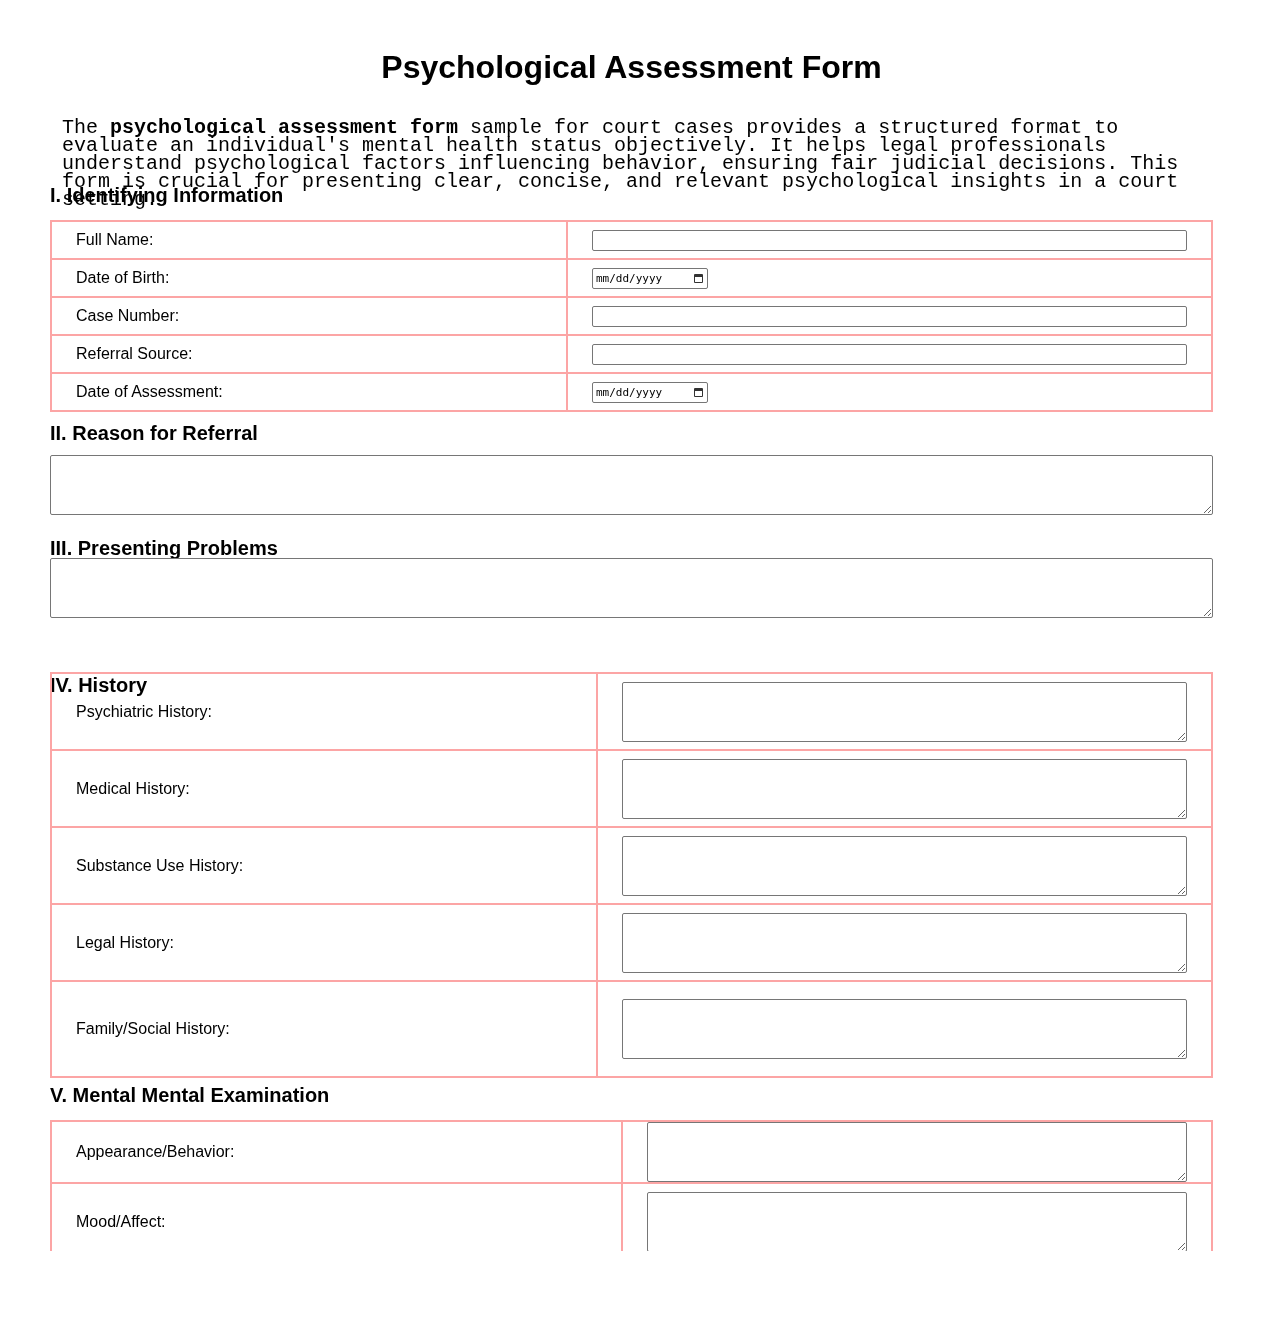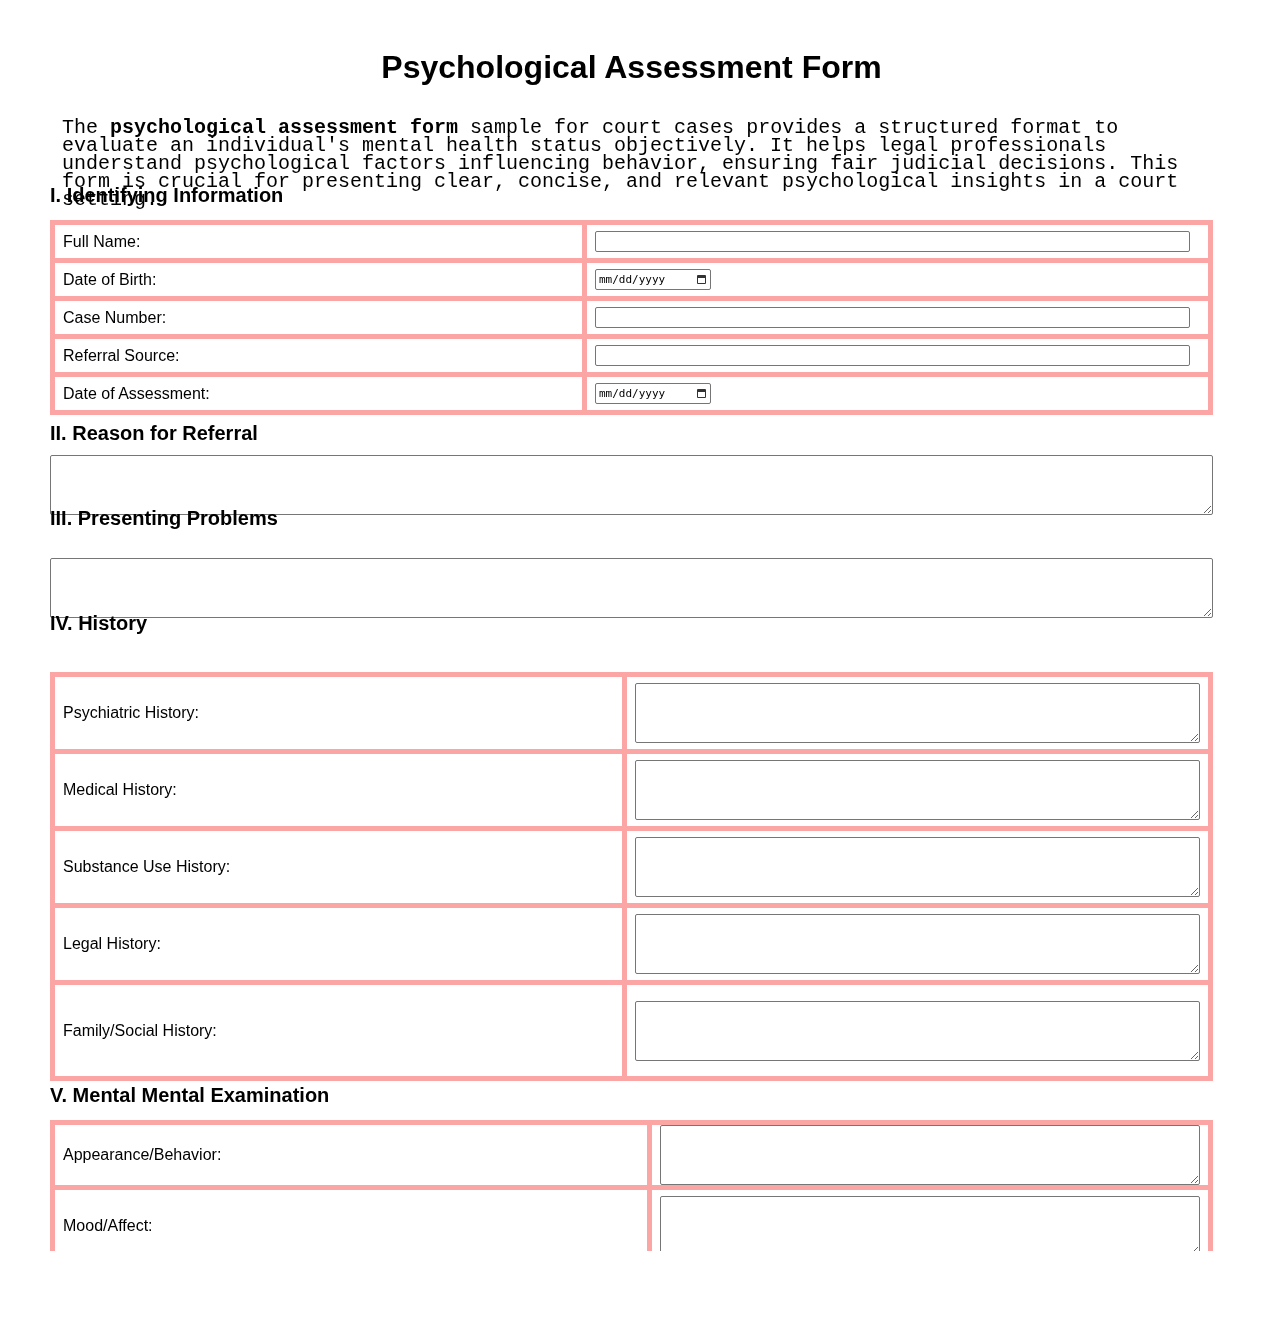--- a/index.html
+++ b/index.html
@@ -4,21 +4,21 @@
 <style>
   html, body { margin: 0; padding: 0; background: #ffffff; }
   body { width: 1263px; height: 1326px; overflow: hidden; position: relative;
          font-family: "Liberation Sans", sans-serif; color: #000; font-size: 16px; }
   .page { position: absolute; left: 50px; top: 0; width: 1163px; height: 1251px; overflow: hidden; }
   h1 { margin: 0; position: absolute; top: 47px; left: 0; width: 1163px; text-align: center;
        font-size: 32px; font-weight: bold; line-height: 40px; }
   .intro { position: absolute; top: 107px; left: 0; width: 1163px; margin: 12px; font-size: 20px; line-height: 18px; font-family: Liberation Mono, monospace; }
   .section-title { position: absolute; left: 0; margin: 0; font-size: 20px; font-weight: bold; line-height: 18px; }
   table.form-table { position: absolute; left: 0; width: 1163px; border-collapse: collapse; }
-  table.form-table td { border: 5px solid #fca5a5; padding: 0 8px; font-size: 16px; vertical-align: middle; }
+  table.form-table td { border: 2px solid #fca5a5; padding: 0 24px; font-size: 16px; vertical-align: middle; }
   input.text-field { width: 595px; height: 21px; box-sizing: border-box; border: 1px solid #767676;
        border-radius: 2px; padding: 1px 2px; font-family: "Liberation Sans", sans-serif; font-size: 13px; background:#fff; }
   .date-field { display: inline-flex; align-items: center; width: 116px; height: 21px; box-sizing: border-box;
        border: 1px solid #767676; border-radius: 2px; padding: 0 3px; font-family: "DejaVu Sans Mono", monospace;
        font-size: 11px; color: #000; background: #fff; justify-content: space-between; }
   .cal-icon { width: 9px; height: 9px; border: 1.5px solid #333; border-top-width: 3px; border-radius: 1px; box-sizing: border-box; margin-right: 1px; }
   textarea.area { display: block; box-sizing: border-box; border: 1px solid #767676; border-radius: 2px;
        resize: both; font-family: "Liberation Sans", sans-serif; background: #fff; }
   .block-area { position: absolute; left: 0; width: 1163px; height: 60px; }
 </style>
@@ -62,24 +62,24 @@
               <span>mm/dd/yyyy</span>
               <span class="cal-icon"></span>
             </span></td>
     </tr>
   </tbody>
     </table>
 
   <h3 class="section-title" style="top:424px">II. Reason for Referral</h3>
   <textarea class="area block-area" style="top: 455px;"></textarea>
 
-  <h3 class="section-title" style="top:509px">III. Presenting Problems</h3>
+  <h3 class="section-title" style="top:539px">III. Presenting Problems</h3>
   <textarea class="area block-area" style="top: 558px;"></textarea>
 
-  <h3 class="section-title" style="top:614px">IV. History</h3>
+  <h3 class="section-title" style="top:676px">IV. History</h3>
   <table class="form-table" style="top:672px">
     <colgroup>
         <col style="width:580px">
         <col>
       </colgroup>
     <tbody>
         <tr style="height:77px">
       <td>Psychiatric History:</td>
       <td>
             <textarea class="area" style="width: 565px; height: 60px;"></textarea>

